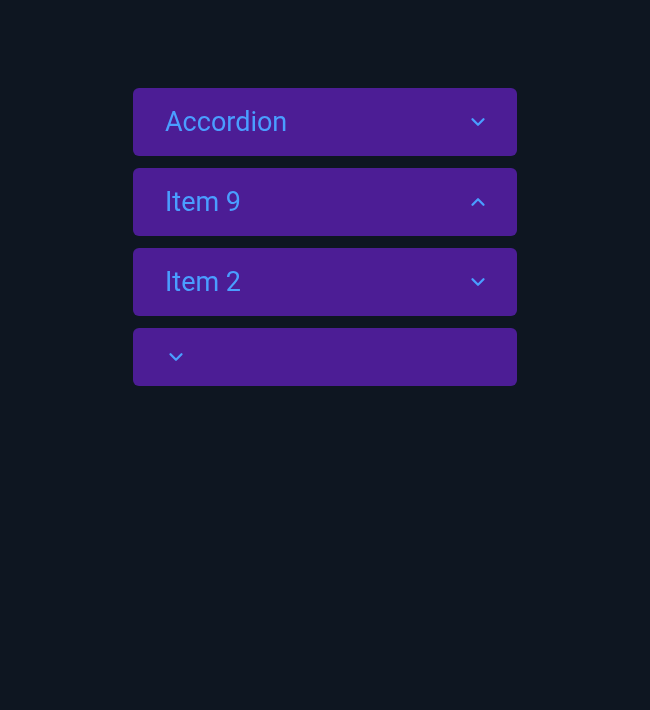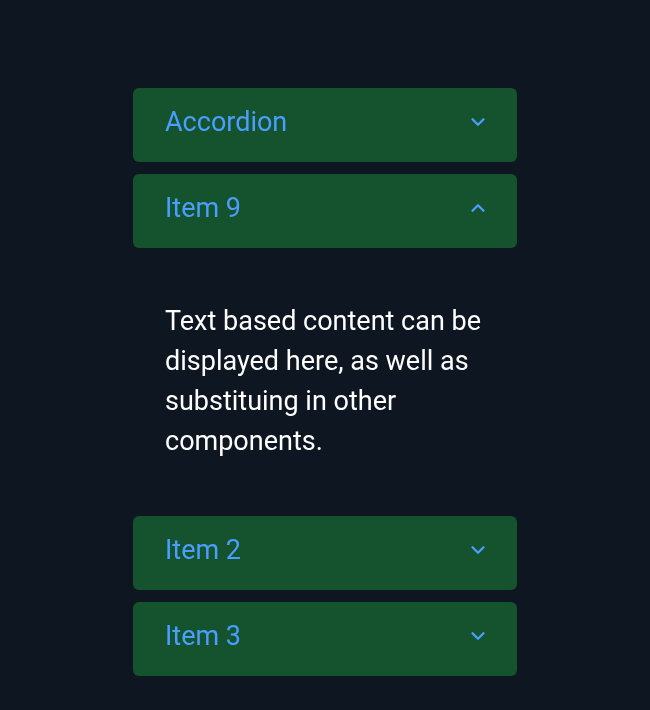--- a/index.html
+++ b/index.html
@@ -16,26 +16,26 @@
       justify-content: center;
       padding-top: 88px;
     }
     .accordion-container {
       width: 384px;
       display: flex;
       flex-direction: column;
       gap: 12px;
     }
     .accordion-item {
-      background-color: #14532d;
+      background-color: #4c1d95;
       border-radius: 6px;
       display: flex;
       align-items: center;
       justify-content: space-between;
-      padding: 18px 28px 24px 32px;
+      padding: 18px 28px 18px 32px;
       cursor: pointer;
     }
     .accordion-label {
       color: #4a9eff;
       font-size: 27px;
       font-weight: 400;
     }
     .chevron {
       width: 22px;
       height: 22px;
@@ -74,33 +74,31 @@
 
   <div class="accordion-item">
     <span class="accordion-label">Item 9</span>
     <span class="chevron">
       <svg viewBox="0 0 24 24">
           <polyline points="6 15 12 9 18 15"></polyline>
         </svg>
     </span>
   </div>
 
-  <div class="accordion-content">Text based content can be displayed here, as well as substituing in other components.</div>
 
   <div class="accordion-item">
     <span class="accordion-label">Item 2</span>
     <span class="chevron">
       <svg viewBox="0 0 24 24">
           <polyline points="6 9 12 15 18 9"></polyline>
         </svg>
     </span>
   </div>
 
   <div class="accordion-item">
-    <span class="accordion-label">Item 3</span>
     <span class="chevron">
       <svg viewBox="0 0 24 24">
           <polyline points="6 9 12 15 18 9"></polyline>
         </svg>
     </span>
   </div>
 
 </div>
 
 </body></html>

